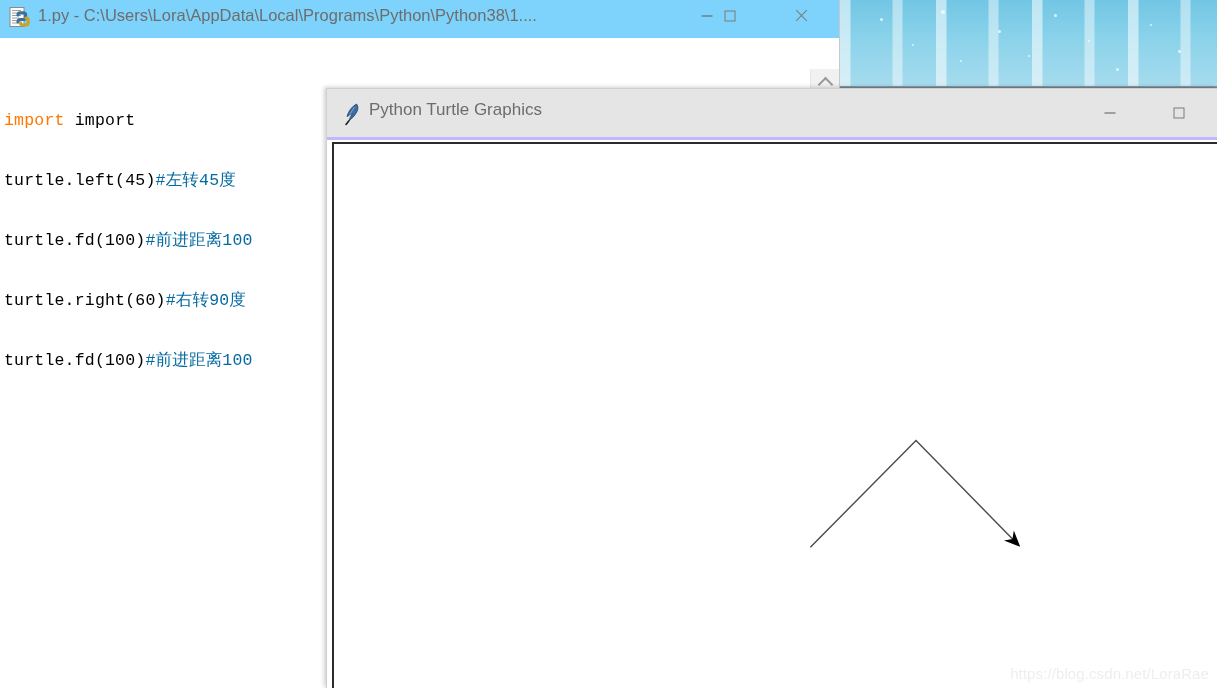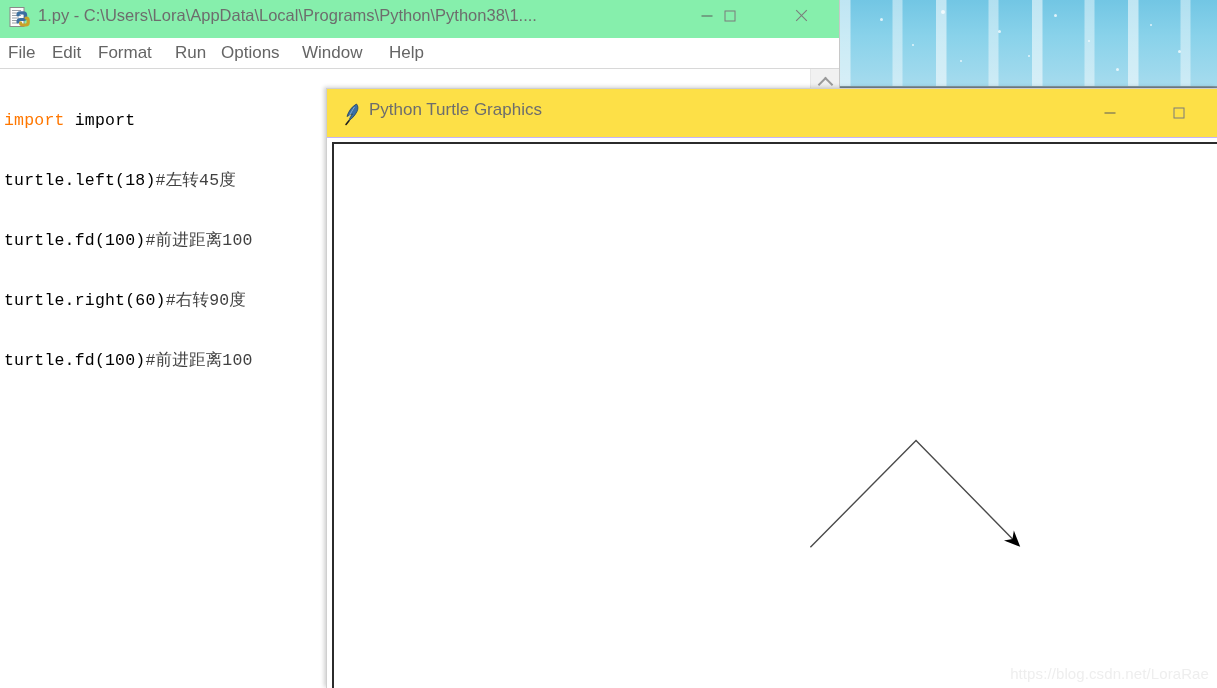--- a/index.html
+++ b/index.html
@@ -52,21 +52,21 @@
     position: absolute;
     left: 0; top: 0;
     width: 840px; height: 688px;
     background: #ffffff;
     border-right: 1px solid #c8c8c8;
     box-sizing: border-box;
   }
   #idle-titlebar {
     position: relative;
     height: 38px;
-    background: #86efac;
+    background: #7dd3fc;
     padding-left: 21px;
   }
   #idle-icon {
     position: absolute;
     left: 8px; top: 6px;
     width: 24px; height: 24px;
   }
   #idle-title-text {
     position: absolute;
     left: 38px; top: 6px;
@@ -139,21 +139,21 @@
     right: 33px;
     bottom: 0;
     font-family: "Liberation Mono", "DejaVu Sans Mono", monospace;
     font-size: 16.5px;
     line-height: 20px;
     white-space: pre;
     color: #000000;
     letter-spacing: 0.2px;
   }
   .kw  { color: #ff7700; }
-  .cmt { color: #404040; }
+  .cmt { color: #0369a1; }
 
   
   #idle-scrollbar {
     position: absolute;
     right: 0; top: 0;
     width: 28px;
     bottom: 0;
     background: #f1f1f1;
     border-left: 1px solid #e6e6e6;
   }
@@ -178,22 +178,22 @@
     width: 891px; height: 600px;
     background: #ffffff;
     box-shadow: -2px -1px 4px rgba(0,0,0,0.18);
     box-sizing: border-box;
     border-top: 1px solid #cfcfcf;
     border-left: 1px solid #cfcfcf;
   }
   #turtle-titlebar {
     position: relative;
     height: 48px;
-    background: #fde047;
-    border-bottom: 1px solid #c4b5fd;
+    background: #e5e5e5;
+    border-bottom: 3px solid #c4b5fd;
   }
   #turtle-icon {
     position: absolute;
     left: 16px; top: 13px;
     width: 22px; height: 24px;
   }
   #turtle-title-text {
     position: absolute;
     left: 42px; top: 11px;
     font-size: 17px;
@@ -271,34 +271,25 @@
       <span class="glyph glyph-min"></span>
     </div>
     <div class="winbtn" style="left:707px;">
       <span class="glyph glyph-max"></span>
     </div>
     <div class="winbtn" style="left:778px;">
       <span class="glyph glyph-close"></span>
     </div>
   </div>
 
-  <div id="idle-menubar">
-    <div class="menu-item" style="left:8px;">File</div>
-    <div class="menu-item" style="left:52px;">Edit</div>
-    <div class="menu-item" style="left:98px;">Format</div>
-    <div class="menu-item" style="left:175px;">Run</div>
-    <div class="menu-item" style="left:221px;">Options</div>
-    <div class="menu-item" style="left:302px;">Window</div>
-    <div class="menu-item" style="left:389px;">Help</div>
-  </div>
 
   <div id="idle-body">
     <div id="code-area">
       <div><span class="kw">import</span><span> import</span><span class="cmt"></span></div>
-      <div><span class="kw"></span><span>turtle.left(18)</span><span class="cmt">#左转45度</span></div>
+      <div><span class="kw"></span><span>turtle.left(45)</span><span class="cmt">#左转45度</span></div>
       <div><span class="kw"></span><span>turtle.fd(100)</span><span class="cmt">#前进距离100</span></div>
       <div><span class="kw"></span><span>turtle.right(60)</span><span class="cmt">#右转90度</span></div>
       <div><span class="kw"></span><span>turtle.fd(100)</span><span class="cmt">#前进距离100</span></div>
     </div>
 
     <div id="idle-scrollbar">
       <div id="idle-scroll-up">
         <span class="chev"></span>
       </div>
     </div>

